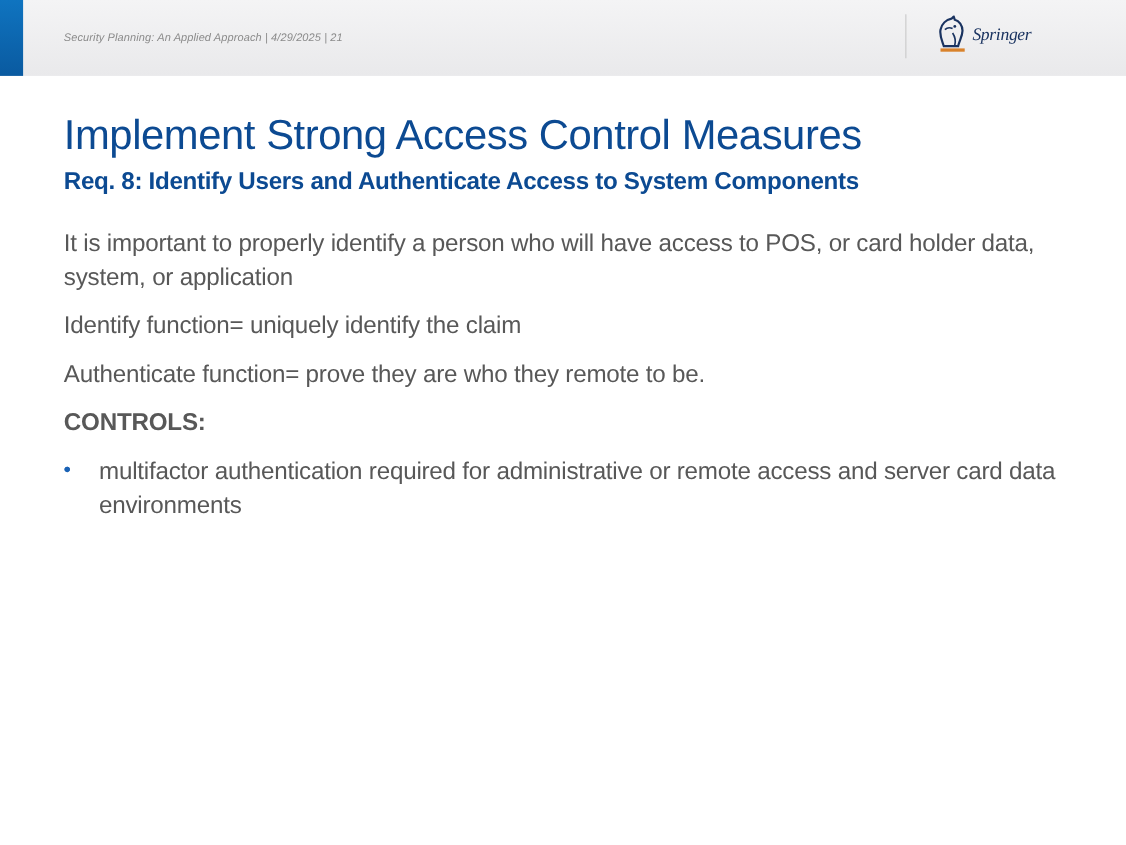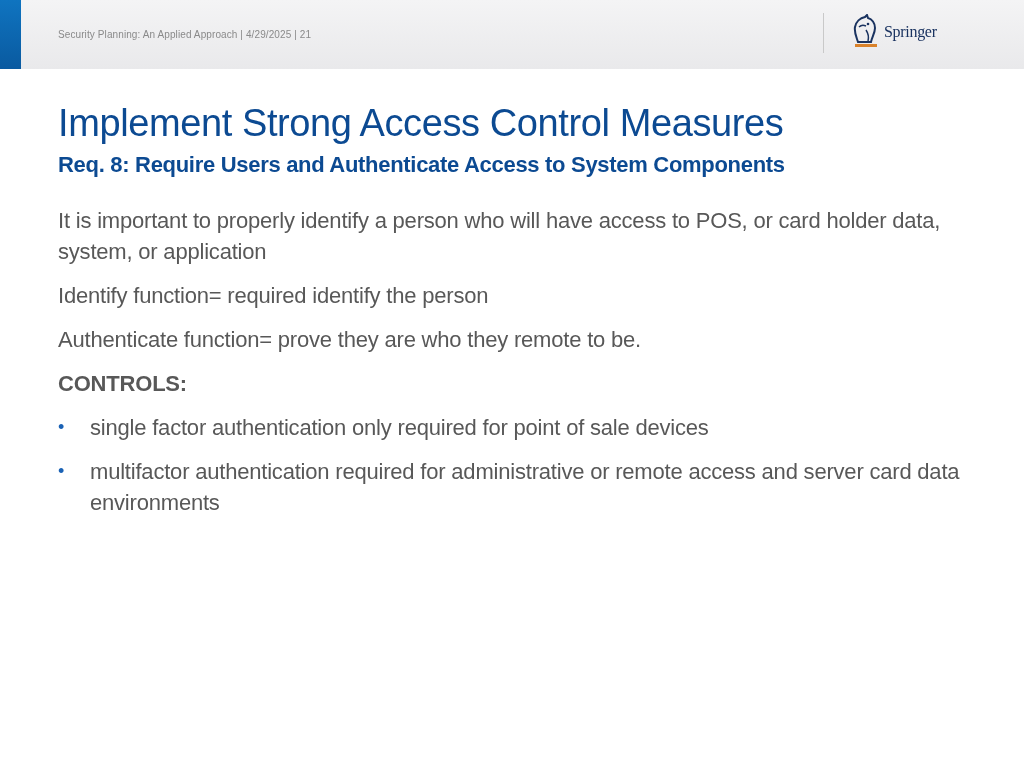--- a/index.html
+++ b/index.html
@@ -4,20 +4,21 @@
   <style>
     html, body { margin: 0; padding: 0; }
     body {
       width: 1024px; height: 768px; overflow: hidden; position: relative;
       background: #ffffff;
       font-family: "Liberation Sans", "DejaVu Sans", sans-serif;
     }
     .header {
       position: absolute; left: 0; top: 0; width: 1024px; height: 69px;
       background: linear-gradient(180deg, #f4f4f5 0%, #e9e9eb 100%);
+      font-style: italic;
     }
     .accent-bar {
       position: absolute; left: 0; top: 0; width: 21px; height: 69px;
       background: linear-gradient(180deg, #0f74c0 0%, #0a5aa0 100%);
     }
     .footer-text {
       position: absolute; left: 58px; top: 29px;
       font-size: 10px; color: #8a8a8a; letter-spacing: 0.1px;
     }
     .divider {
@@ -74,28 +75,27 @@
         <circle cx="18" cy="10" r="1.3" fill="#1a3360"></circle>
         <path d="M16 16 C18 19 19 23 18 27" fill="none" stroke="#1a3360" stroke-width="1.5"></path>
         <rect x="5" y="30" width="22" height="3" fill="#d9822b"></rect>
       </svg>
     </div>
     <div class="logo-word">Springer</div>
   </div>
 </div>
 
 <div class="title">Implement Strong Access Control Measures</div>
-<div class="subtitle">Req. 8: Require Users and Authenticate Access to System Components</div>
+<div class="subtitle">Req. 8: Identify Users and Authenticate Access to System Components</div>
 
 <div class="content">
   <p>It is important to properly identify a person who will have access to POS, or card holder data, system, or application</p>
-  <p>Identify function= required identify the person</p>
+  <p>Identify function= uniquely identify the claim</p>
   <p>Authenticate function= prove they are who they remote to be.</p>
   <p class="heading">CONTROLS:</p>
   <div class="bullet">
     <span class="bullet-dot">•</span>
-    <span>single factor authentication only required for point of sale devices</span>
   </div>
   <div class="bullet">
     <span class="bullet-dot">•</span>
     <span>multifactor authentication required for administrative or remote access and server card data environments</span>
   </div>
 </div>
 
 </body></html>

